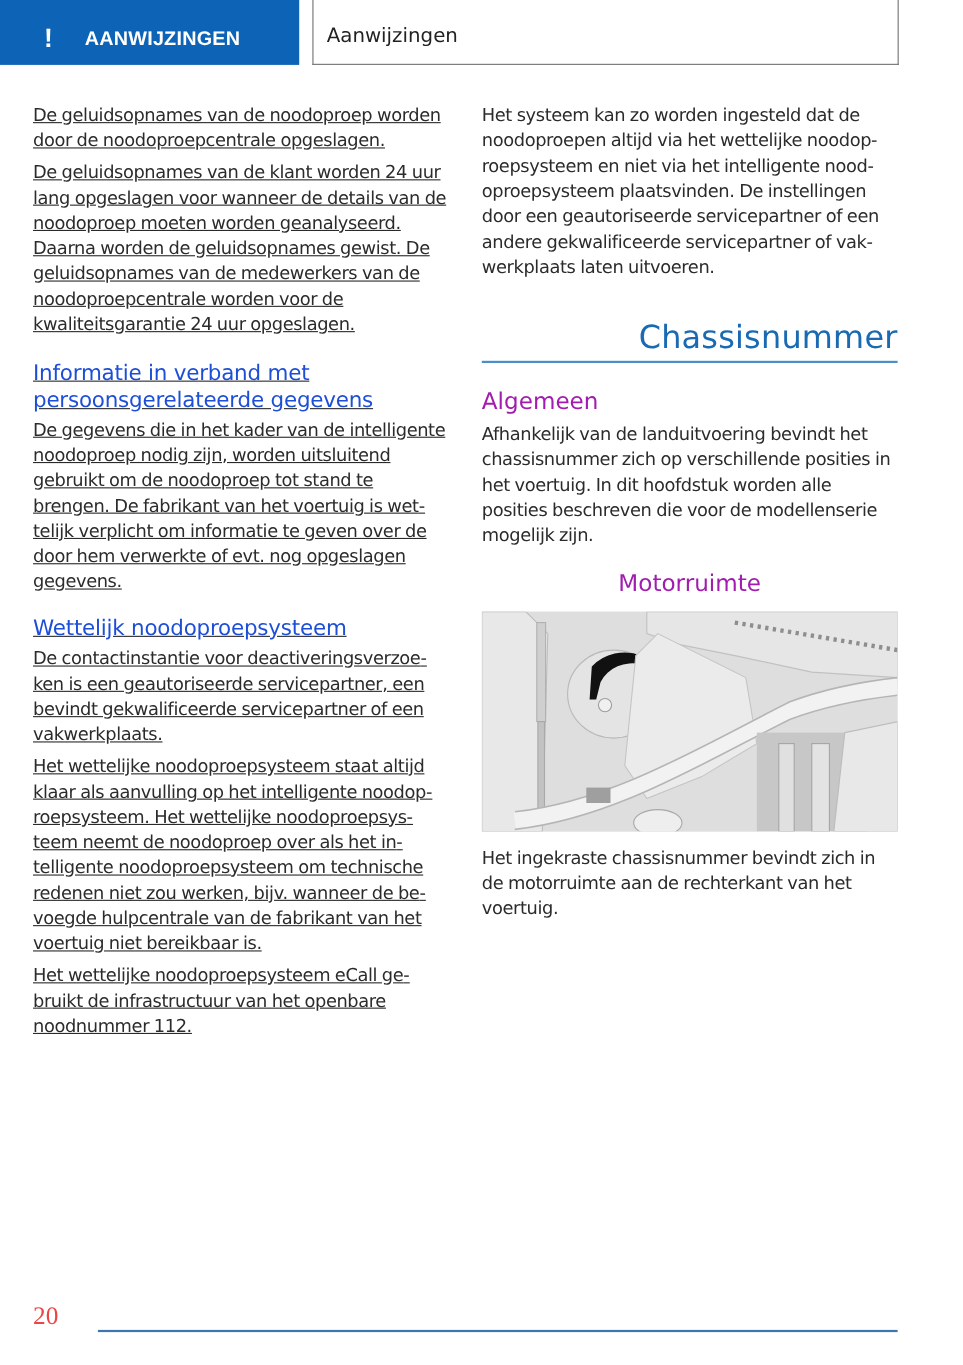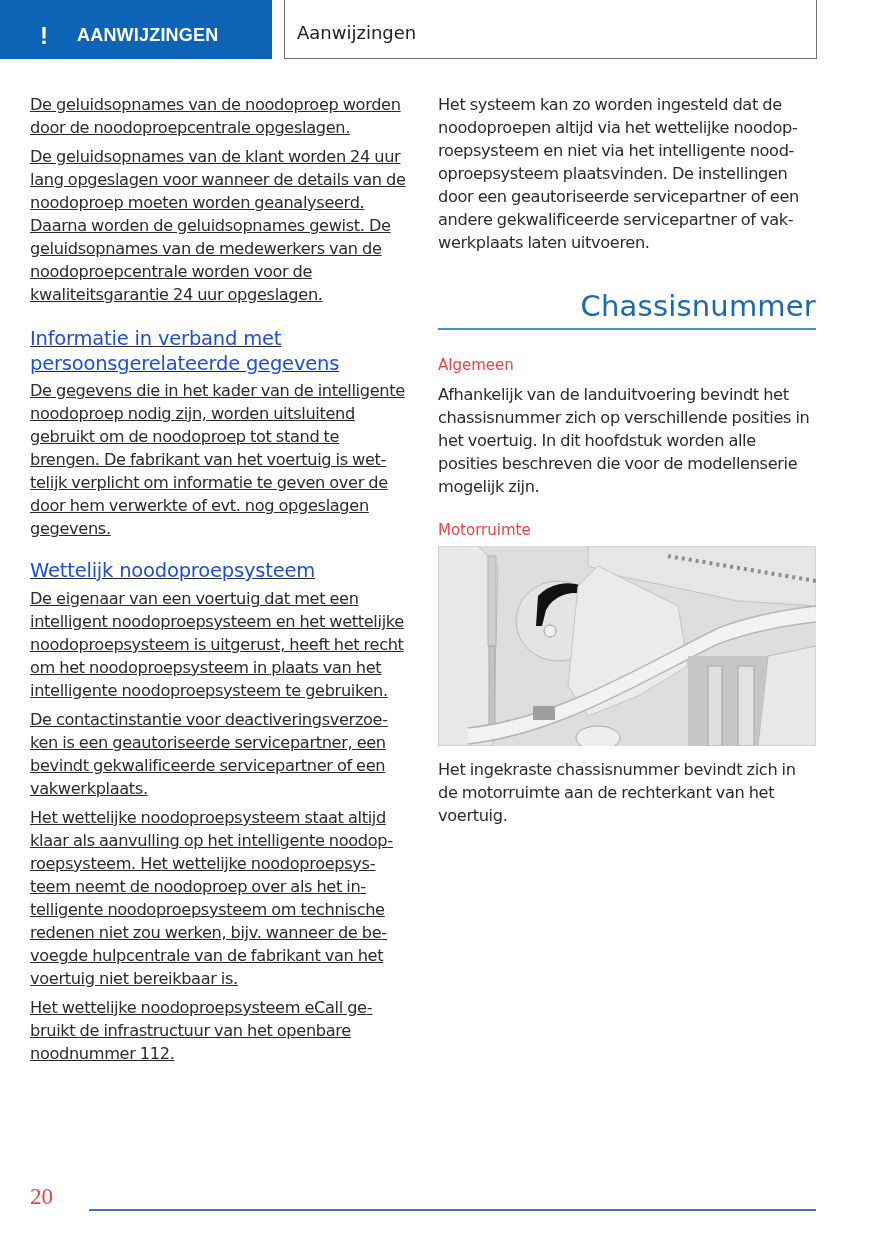--- a/index.html
+++ b/index.html
@@ -39,24 +39,24 @@
     letter-spacing: -0.2px;
   }
   .h3-info { margin-top: 20px; margin-bottom: 3px; }
   .h3-wettelijk { margin-top: 18px; margin-bottom: 4px; }
   h1 {
     margin: 0; color: #1a6ab3; font-weight: normal; font-size: 29px; line-height: 36px;
     letter-spacing: 0.2px;
   }
   .h1-wrap { margin-top: 34px; padding-bottom: 4px; border-bottom: 2px solid #4b8fc9; text-align: right; }
   .h2 {
-    margin: 0; color: #ef4444; font-weight: normal; font-size: 15px; line-height: 28px;
+    margin: 0; color: #a21caf; font-weight: normal; font-size: 21px; line-height: 28px;
   }
   .h2-algemeen { margin-top: 21px; margin-bottom: 4px; }
-  .h2-motor { margin-top: 18px; margin-bottom: 2px; }
+  .h2-motor { margin-top: 18px; margin-bottom: 12px; text-align: center; }
   .photo {
     width: 378px; height: 200px; background: #dcdcdc; position: relative; overflow: hidden;
     margin-bottom: 12px;
   }
   .photo svg { display: block; }
   .footer-num {
     position: absolute; left: 30px; top: 1184px; font-size: 23px; color: #ef4444;
     font-family: Liberation Serif, serif;
   }
   .footer-line {
@@ -73,21 +73,20 @@
 <div class="hdr-box">
   <span class="label">Aanwijzingen</span>
 </div>
 
 <div class="col col-left">
   <p>De geluidsopnames van de noodoproep wor­den door de noodoproepcentrale opgeslagen.</p>
   <p>De geluidsopnames van de klant worden 24 uur lang opgeslagen voor wanneer de details van de noodoproep moeten worden geanalyseerd. Daarna worden de geluidsop­names gewist. De geluidsopnames van de medewerkers van de noodoproepcentrale wor­den voor de kwaliteitsgarantie 24 uur opgesla­gen.</p>
   <h3 class="h3-info">Informatie in verband met persoonsgerelateerde gegevens</h3>
   <p>De gegevens die in het kader van de intelli­gente noodoproep nodig zijn, worden uitslui­tend gebruikt om de noodoproep tot stand te brengen. De fabrikant van het voertuig is wet­telijk verplicht om informatie te geven over de door hem verwerkte of evt. nog opgeslagen gegevens.</p>
   <h3 class="h3-wettelijk">Wettelijk noodoproepsysteem</h3>
-  <p>De eigenaar van een voertuig dat met een intelligent noodoproepsysteem en het wette­lijke noodoproepsysteem is uitgerust, heeft het recht om het noodoproepsysteem in plaats van het intelligente noodoproepsysteem te ge­bruiken.</p>
   <p>De contactinstantie voor deactiveringsverzoe­ken is een geautoriseerde servicepartner, een bevindt gekwalificeerde servicepartner of een vakwerkplaats.</p>
   <p>Het wettelijke noodoproepsysteem staat altijd klaar als aanvulling op het intelligente noodop­roepsysteem. Het wettelijke noodoproepsys­teem neemt de noodoproep over als het in­telligente noodoproepsysteem om technische redenen niet zou werken, bijv. wanneer de be­voegde hulpcentrale van de fabrikant van het voertuig niet bereikbaar is.</p>
   <p>Het wettelijke noodoproepsysteem eCall ge­bruikt de infrastructuur van het openbare noodnummer 112.</p>
 </div>
 
 <div class="col col-right">
   <p>Het systeem kan zo worden ingesteld dat de noodoproepen altijd via het wettelijke noodop­roepsysteem en niet via het intelligente nood­oproepsysteem plaatsvinden. De instellingen door een geautoriseerde servicepartner of een andere gekwalificeerde servicepartner of vak­werkplaats laten uitvoeren.</p>
   <div class="h1-wrap">
     <h1>Chassisnummer</h1>
   </div>

